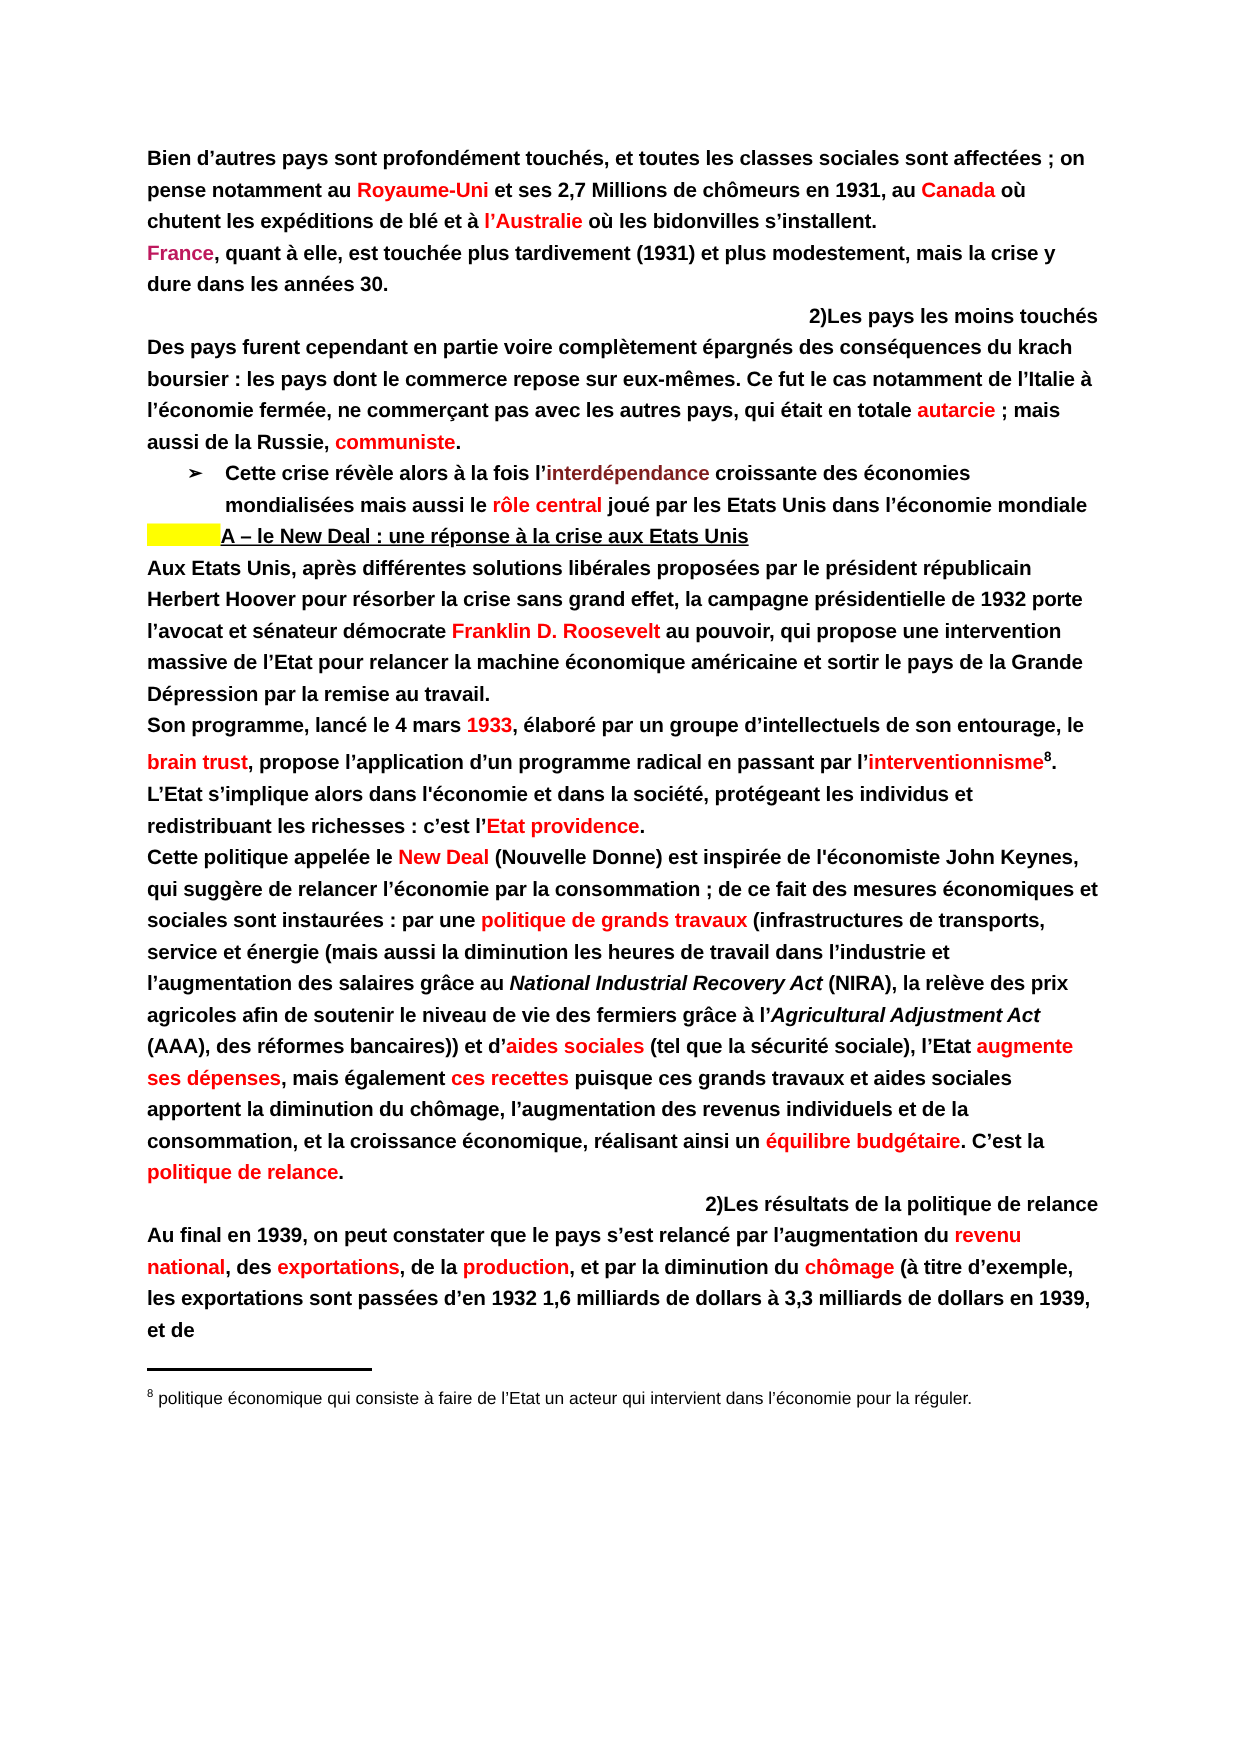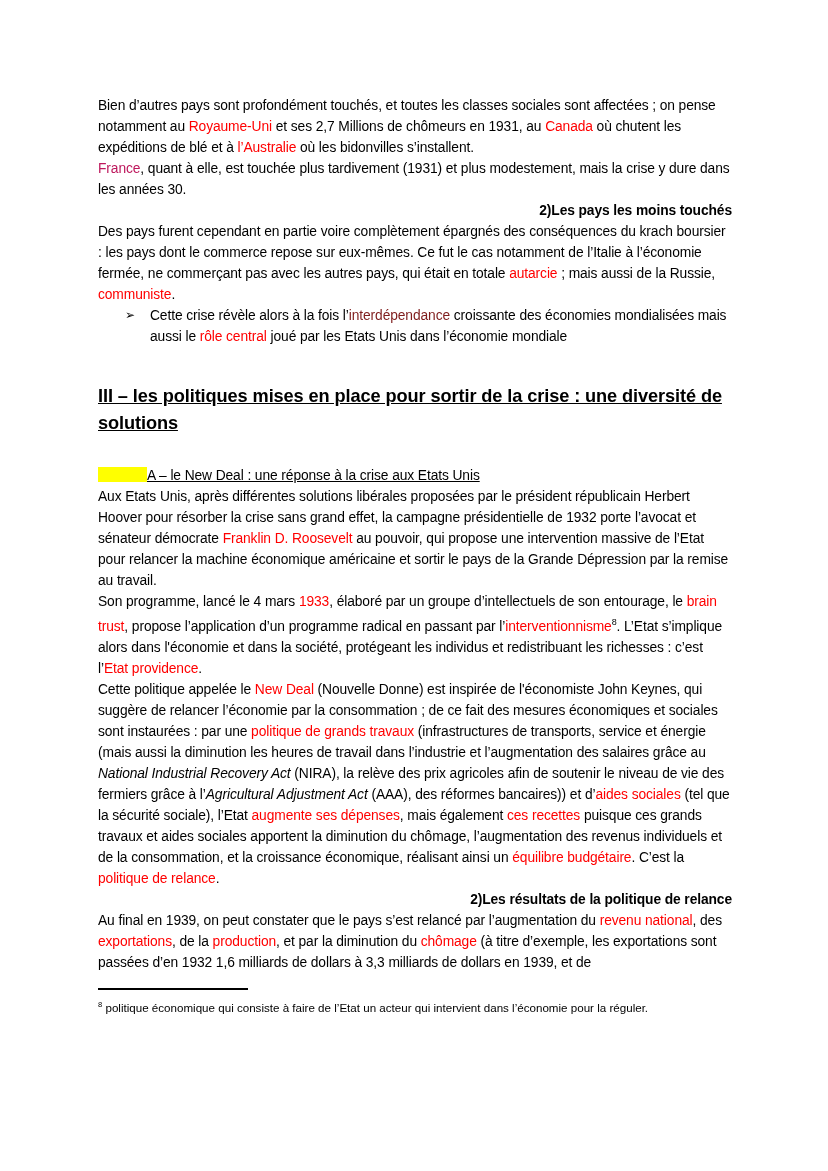--- a/index.html
+++ b/index.html
@@ -10,21 +10,21 @@
     color:#000000;
   }
   .page {
     position:relative;
     width:828px; height:1171px;
     padding:95px 96px 0 98px;
     background:#ffffff;
     overflow:hidden;
   }
   .body-text { font-size:13.8px; line-height:21px; letter-spacing:-0.1px; }
-  p.para { margin:0; }
+  p.para { margin:0;font-weight:bold; }
   .num-heading { font-weight:bold; padding-left:27px; margin:0;text-align:right; }
   .num-heading .num { display:inline-block; width:25px; }
   .num-heading.indent2 { padding-left:49px; }
   .bullet { position:relative; padding-left:52px; margin:0; }
   .bullet .arrow { position:absolute; left:27px; top:0; font-size:12px; }
   h2.section-heading {
     font-size:18.2px; font-weight:bold; text-decoration:underline;
     line-height:27px; margin:36px 0 28px 0; letter-spacing:-0.1px;
   }
   .section-a { margin:0; }
@@ -43,21 +43,20 @@
 
     <p class="para">Bien d’autres pays sont profondément touchés, et toutes les classes sociales sont affectées ; on pense notamment au <span style="color: rgb(255, 0, 0);">Royaume-Uni</span> et ses 2,7 Millions de chômeurs en 1931, au <span style="color: rgb(255, 0, 0);">Canada</span> où chutent les expéditions de blé et à <span style="color: rgb(255, 0, 0);">l’Australie</span> où les bidonvilles s’installent.</p>
     <p class="para"><span style="color: #be185d;">France</span>, quant à elle, est touchée plus tardivement (1931) et plus modestement, mais la crise y dure dans les années 30.</p>
 
     <p class="num-heading"><span class="num">2)</span><span>Les pays les moins touchés</span></p>
 
     <p class="para">Des pays furent cependant en partie voire complètement épargnés des conséquences du krach boursier : les pays dont le commerce repose sur eux-mêmes. Ce fut le cas notamment de l’Italie à l’économie fermée, ne commerçant pas avec les autres pays, qui était en totale <span style="color: rgb(255, 0, 0);">autarcie</span> ; mais aussi de la Russie, <span style="color: rgb(255, 0, 0);">communiste</span>.</p>
 
     <p class="para bullet"><span class="arrow">➢</span><span>Cette crise révèle alors à la fois l’<span style="color: #7f1d1d;">interdépendance</span> croissante des économies mondialisées mais aussi le <span style="color: rgb(255, 0, 0); text-align: center;">rôle central</span> joué par les Etats Unis dans l’économie mondiale</span></p>
 
-    <h2 class="section-heading">III – les politiques mises en place pour sortir de la crise : une diversité de solutions</h2>
 
     <p class="para section-a"><span class="highlight-mark" style="background-color: rgb(255, 255, 0);"></span><span class="underlined">A – le New Deal : une réponse à la crise aux Etats Unis</span></p>
 
 
     <p class="para">Aux Etats Unis, après différentes solutions libérales proposées par le président républicain Herbert Hoover pour résorber la crise sans grand effet, la campagne présidentielle de 1932 porte l’avocat et sénateur démocrate <span style="color: rgb(255, 0, 0);">Franklin D. Roosevelt</span> au pouvoir, qui propose une intervention massive de l’Etat pour relancer la machine économique américaine et sortir le pays de la Grande Dépression par la remise au travail.</p>
     <p class="para">Son programme, lancé le 4 mars <span style="color: rgb(255, 0, 0);">1933</span>, élaboré par un groupe d’intellectuels de son entourage, le <span style="color: rgb(255, 0, 0);">brain trust</span>, propose l’application d’un programme radical en passant par l’<span style="color: rgb(255, 0, 0);">interventionnisme</span><sup>8</sup>. L’Etat s’implique alors dans l'économie et dans la société, protégeant les individus et redistribuant les richesses : c’est l’<span style="color: rgb(255, 0, 0);">Etat providence</span>.</p>
     <p class="para">Cette politique appelée le <span style="color: rgb(255, 0, 0);">New Deal</span> (Nouvelle Donne) est inspirée de l'économiste John Keynes, qui suggère de relancer l’économie par la consommation ; de ce fait des mesures économiques et sociales sont instaurées : par une <span style="color: rgb(255, 0, 0);">politique de grands travaux</span> (infrastructures de transports, service et énergie (mais aussi la diminution les heures de travail dans l’industrie et l’augmentation des salaires grâce au <span style="font-style: italic;">National Industrial Recovery Act</span> (NIRA), la relève des prix agricoles afin de soutenir le niveau de vie des fermiers grâce à l’<span style="font-style: italic;">Agricultural Adjustment Act</span> (AAA), des réformes bancaires)) et d’<span style="color: rgb(255, 0, 0);">aides sociales</span> (tel que la sécurité sociale), l’Etat <span style="color: rgb(255, 0, 0);">augmente ses dépenses</span>, mais également <span style="color: rgb(255, 0, 0);">ces recettes</span> puisque ces grands travaux et aides sociales apportent la diminution du chômage, l’augmentation des revenus individuels et de la consommation, et la croissance économique, réalisant ainsi un <span style="color: rgb(255, 0, 0);">équilibre budgétaire</span>. C’est la <span style="color: rgb(255, 0, 0);">politique de relance</span>.</p>
 
     <p class="num-heading indent2"><span class="num">2)</span><span>Les résultats de la politique de relance</span></p>
 

